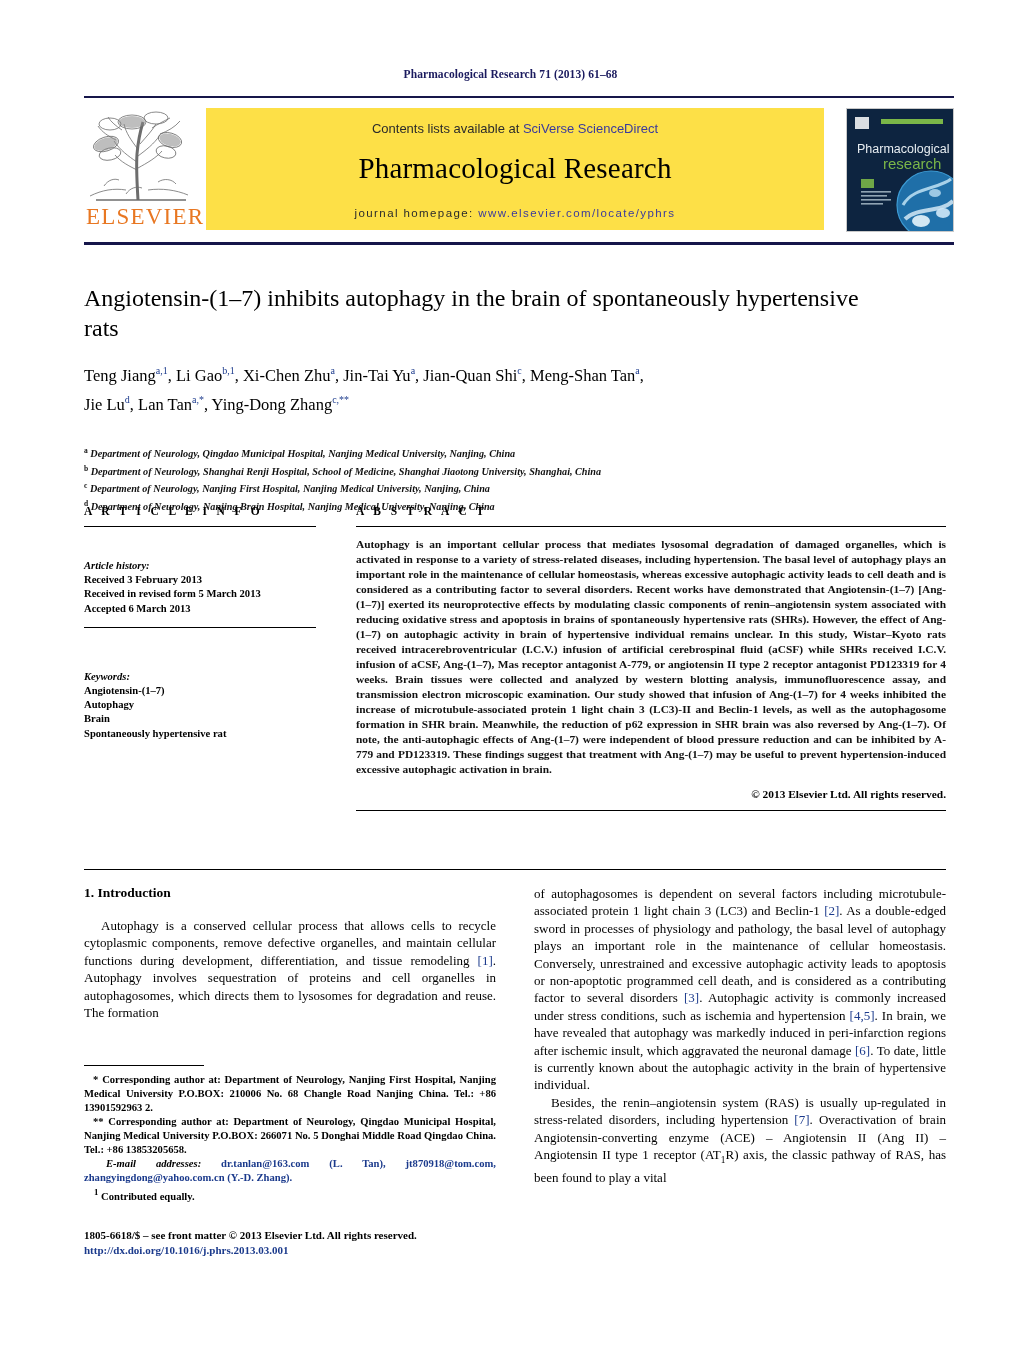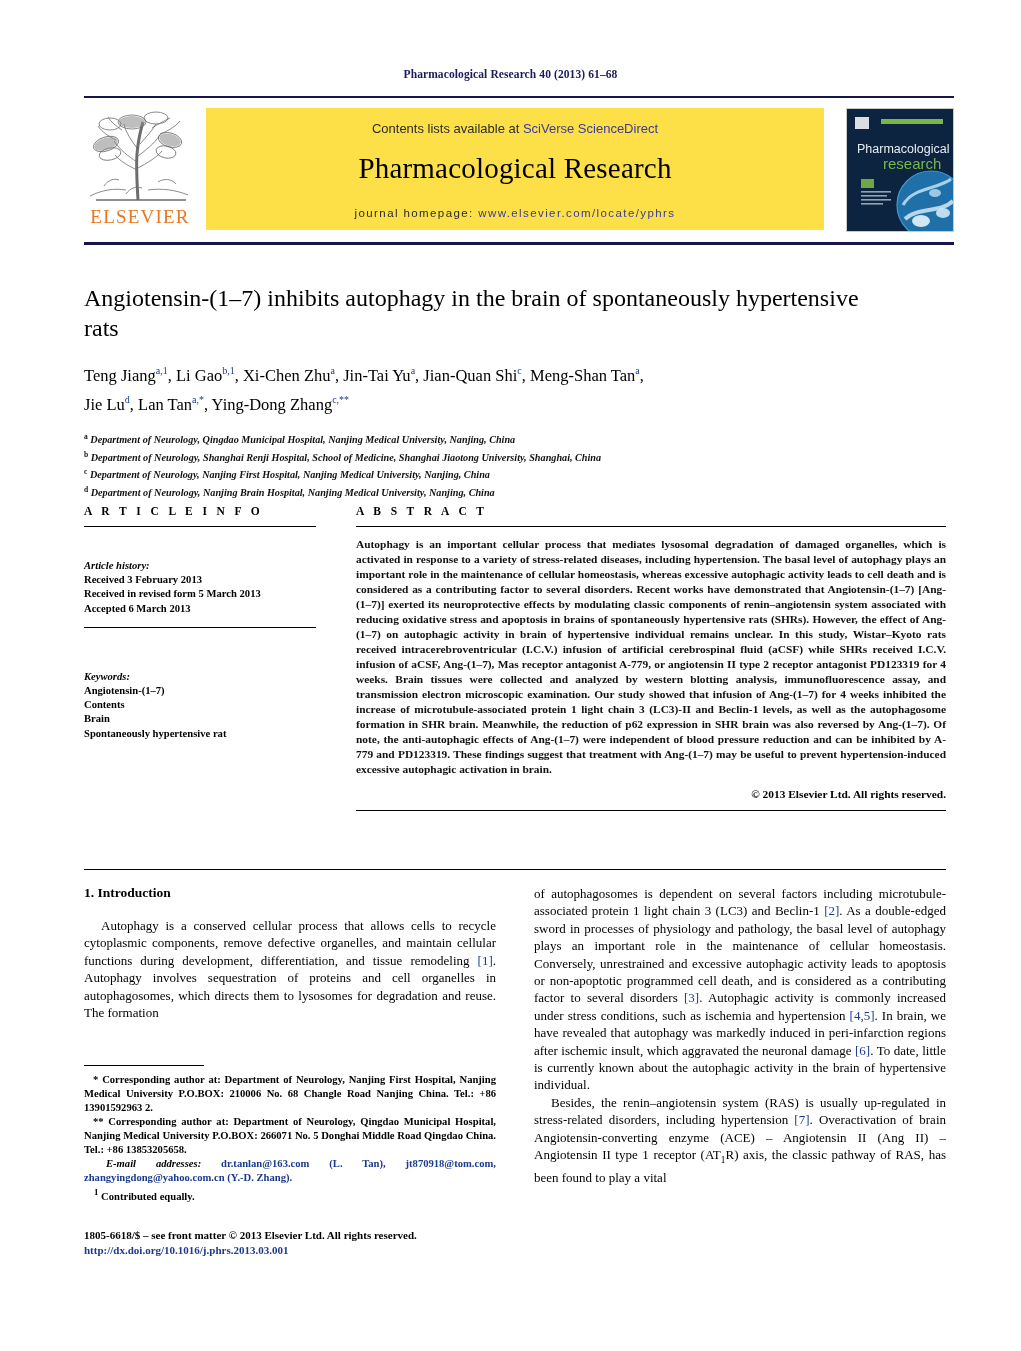--- a/index.html
+++ b/index.html
@@ -57,21 +57,21 @@
     width: 108px;
     height: 122px;
   }
   .els-tree {
     width: 108px;
     height: 96px;
     display: block;
   }
   .els-word {
     font-family: "Liberation Serif", serif;
-    font-size: 19px;
+    font-size: 23px;
     letter-spacing: 1.2px;
     color: #e87722;
     text-align: center;
     line-height: 22px;
     width: 108px;
   }
   .mast-center {
     position: absolute;
     left: 122px; top: 2px;
     width: 618px;
@@ -137,21 +137,21 @@
     line-height: 24px;
     color: #000;
   }
   .authors sup {
     font-size: 10px;
     color: #1b3a8c;
     vertical-align: super;
     text-align: center;
   }
   .affils {
-    margin-top: 14px;
+    margin-top: 28px;
     font-family: "Liberation Serif", serif;
     font-style: italic;
     font-size: 10.2px;
     line-height: 14.2px;
     font-weight: bold;
     color: #111;
   }
   .affils sup {
     font-size: 7.5px;
     font-style: normal;
@@ -291,21 +291,21 @@
     font-weight: bold;
   }
   .doi { color: #1b3a8c; }
   sub { font-size: 0.72em; }
 </style>
 </head>
 <body>
 
 <div class="page">
 
-  <div class="runhead">Pharmacological Research 40 (2013) 61–68</div>
+  <div class="runhead">Pharmacological Research 71 (2013) 61–68</div>
 
   <div class="masthead">
     <div class="mast-inner">
 
       <div class="elsevier-logo">
         <svg class="els-tree" viewBox="0 0 108 96">
           <g stroke="#6d6d6d" fill="none" stroke-width="0.8">
             <path d="M52 90 C51 72 50 58 51 44 C52 32 54 22 57 12" stroke-width="3"></path>
             <path d="M51 52 C42 46 34 40 28 31"></path>
             <path d="M52 46 C60 40 68 34 74 25"></path>
@@ -399,21 +399,21 @@
       <div class="rule"></div>
       <div class="info-body">
         <div class="hist-label">Article history:</div>
         <div>Received 3 February 2013</div>
         <div>Received in revised form 5 March 2013</div>
         <div>Accepted 6 March 2013</div>
       </div>
       <div class="kw-block info-body">
         <div class="kw-label">Keywords:</div>
         <div>Angiotensin-(1–7)</div>
-        <div>Contents</div>
+        <div>Autophagy</div>
         <div>Brain</div>
         <div>Spontaneously hypertensive rat</div>
       </div>
     </div>
 
     <div class="col-abs">
       <div class="ia-head">A B S T R A C T</div>
       <div class="rule"></div>
       <div class="abs-body">Autophagy is an important cellular process that mediates lysosomal degradation of damaged organelles, which is activated in response to a variety of stress-related diseases, including hypertension. The basal level of autophagy plays an important role in the maintenance of cellular homeostasis, whereas excessive autophagic activity leads to cell death and is considered as a contributing factor to several disorders. Recent works have demonstrated that Angiotensin-(1–7) [Ang-(1–7)] exerted its neuroprotective effects by modulating classic components of renin–angiotensin system associated with reducing oxidative stress and apoptosis in brains of spontaneously hypertensive rats (SHRs). However, the effect of Ang-(1–7) on autophagic activity in brain of hypertensive individual remains unclear. In this study, Wistar–Kyoto rats received intracerebroventricular (I.C.V.) infusion of artificial cerebrospinal fluid (aCSF) while SHRs received I.C.V. infusion of aCSF, Ang-(1–7), Mas receptor antagonist A-779, or angiotensin II type 2 receptor antagonist PD123319 for 4 weeks. Brain tissues were collected and analyzed by western blotting analysis, immunofluorescence assay, and transmission electron microscopic examination. Our study showed that infusion of Ang-(1–7) for 4 weeks inhibited the increase of microtubule-associated protein 1 light chain 3 (LC3)-II and Beclin-1 levels, as well as the autophagosome formation in SHR brain. Meanwhile, the reduction of p62 expression in SHR brain was also reversed by Ang-(1–7). Of note, the anti-autophagic effects of Ang-(1–7) were independent of blood pressure reduction and can be inhibited by A-779 and PD123319. These findings suggest that treatment with Ang-(1–7) may be useful to prevent hypertension-induced excessive autophagic activation in brain.</div>
       <div class="copyright">© 2013 Elsevier Ltd. All rights reserved.</div>

